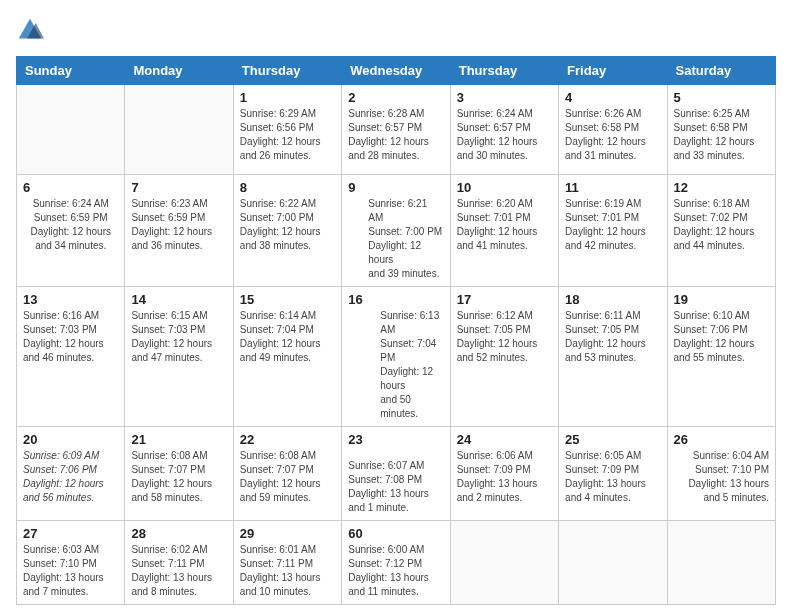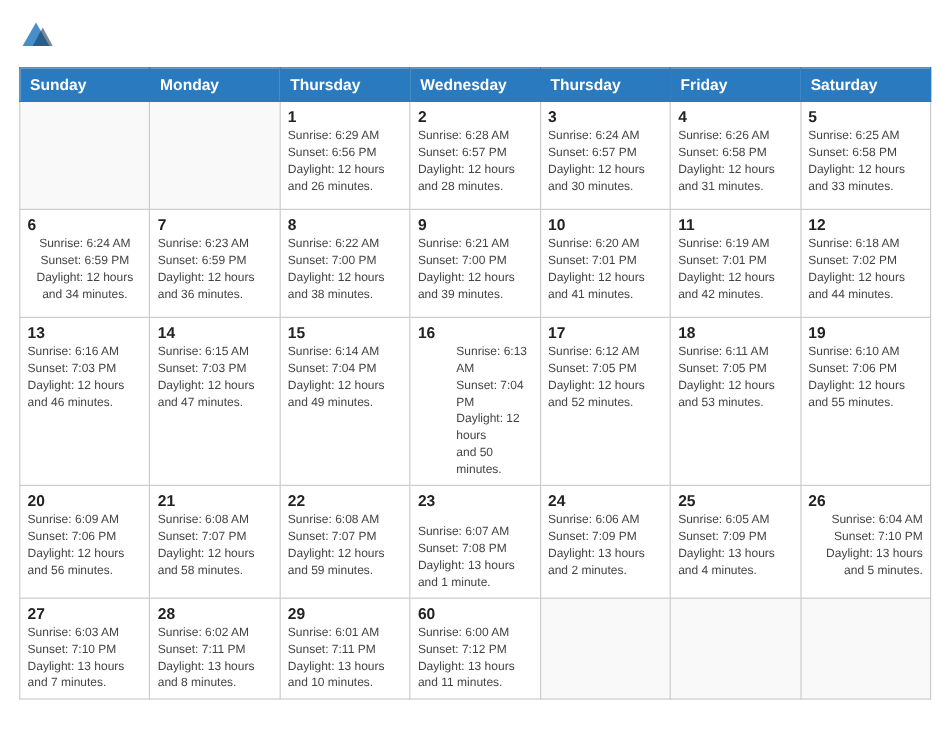--- a/index.html
+++ b/index.html
@@ -179,21 +179,21 @@
         </td>
         <td>
           <span class="day-number">8</span>
           <div class="day-info" style="white-space: pre-line;">Sunrise: 6:22 AM
 Sunset: 7:00 PM
 Daylight: 12 hours
 and 38 minutes.</div>
         </td>
         <td>
           <span class="day-number">9</span>
-          <div class="day-info" style="white-space: pre-line;">Sunrise: 6:21 AM
+          <div class="day-info" style="white-space: pre-line; margin-left: 20px;">Sunrise: 6:21 AM
 Sunset: 7:00 PM
 Daylight: 12 hours
 and 39 minutes.</div>
         </td>
         <td>
           <span class="day-number">10</span>
           <div class="day-info" style="white-space: pre-line;">Sunrise: 6:20 AM
 Sunset: 7:01 PM
 Daylight: 12 hours
 and 41 minutes.</div>
@@ -260,21 +260,21 @@
           <span class="day-number">19</span>
           <div class="day-info" style="white-space: pre-line;">Sunrise: 6:10 AM
 Sunset: 7:06 PM
 Daylight: 12 hours
 and 55 minutes.</div>
         </td>
       </tr>
       <tr class="week-row">
         <td>
           <span class="day-number">20</span>
-          <div class="day-info" style="white-space: pre-line;">Sunrise: 6:09 AM
+          <div class="day-info" style="white-space: pre-line; font-style: italic;">Sunrise: 6:09 AM
 Sunset: 7:06 PM
 Daylight: 12 hours
 and 56 minutes.</div>
         </td>
         <td>
           <span class="day-number">21</span>
           <div class="day-info" style="white-space: pre-line;">Sunrise: 6:08 AM
 Sunset: 7:07 PM
 Daylight: 12 hours
 and 58 minutes.</div>

